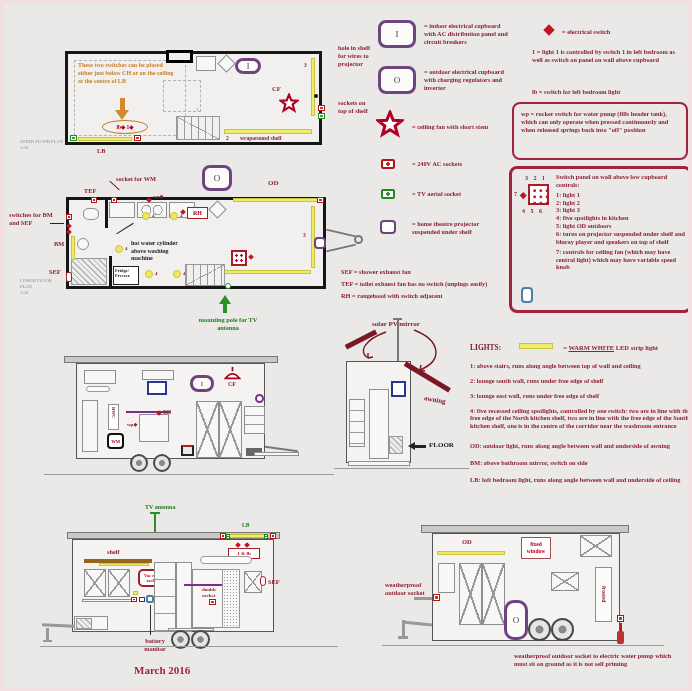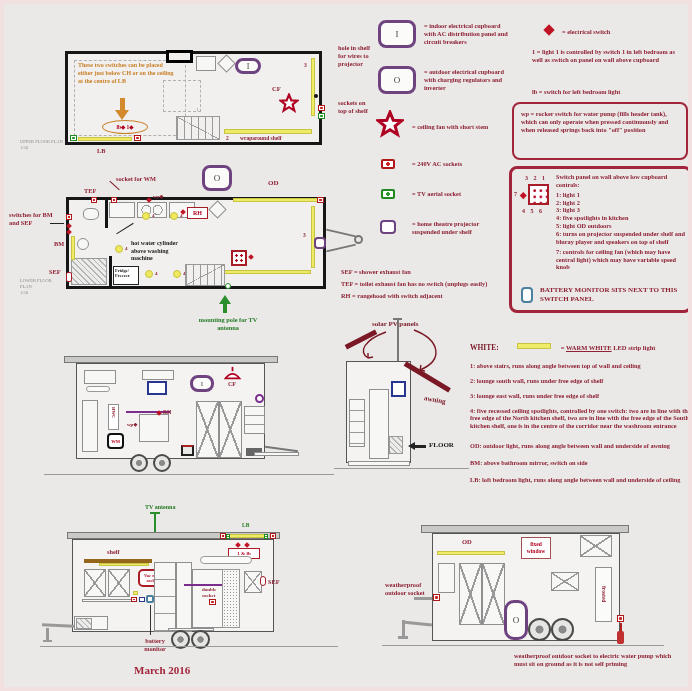--- a/index.html
+++ b/index.html
@@ -175,21 +175,20 @@
       <p class="r" style="margin:0 0 2px">Switch panel on wall above low cupboard controls:</p>
       <p class="r" style="margin:0">1: light 1</p>
       <p class="r" style="margin:0">2: light 2</p>
       <p class="r" style="margin:0">3: light 3</p>
       <p class="r" style="margin:0">4: five spotlights in kitchen</p>
       <p class="r" style="margin:0">5: light OD outdoors</p>
       <p class="r" style="margin:0">6: turns on projector suspended under shelf and bluray player and speakers on top of shelf</p>
       <p class="r" style="margin:2px 0 0">7: controls for ceiling fan (which may have central light) which may have variable speed knob</p>
     </div>
     <div class="abs" style="left:9px;top:118px;width:12px;height:16px;border:2.5px solid #4a7fa0;border-radius:4px;background:#fff"></div>
-    <div class="abs r" style="left:28px;top:117px;width:150px;font-size:7px">BATTERY MONITOR SITS NEXT TO THIS SWITCH PANEL</div>
   </div>
 
   <div class="abs box" style="left:60px;top:352px;width:214px;height:7px;background:#c9c9c7;border-color:#777"></div>
   <div class="abs" style="left:72px;top:359px;width:189px;height:96px;border:1.5px solid #555;background:#f4f3f1"></div>
   <div class="abs box" style="left:80px;top:366px;width:32px;height:14px"></div>
   <div class="abs" style="left:82px;top:382px;width:24px;height:6px;border:1px solid #999;border-radius:3px;background:#fbfbfa"></div>
   <div class="abs box" style="left:138px;top:366px;width:32px;height:10px"></div>
   <div class="abs" style="left:143px;top:377px;width:20px;height:14px;border:2px solid #27368f;background:#fff"></div>
   <div class="abs box" style="left:78px;top:396px;width:16px;height:52px"></div>
   <div class="abs box" style="left:104px;top:400px;width:11px;height:26px;background:#fff">
@@ -214,21 +213,21 @@
   <div class="abs" style="left:242px;top:444px;width:16px;height:8px;background:#666"></div>
   <div class="abs" style="left:177px;top:441px;width:13px;height:11px;border:2px solid #222;background:#e8e8e6;border-top:2px solid #a22"></div>
   <div class="abs wheel" style="left:126px;top:450px;width:18px;height:18px"></div>
   <div class="abs wheel" style="left:149px;top:450px;width:18px;height:18px"></div>
   <div class="abs" style="left:261px;top:444px;width:33px;height:2px;background:#777;transform:rotate(8deg)"></div>
   <div class="abs box" style="left:250px;top:448px;width:45px;height:4px"></div>
   <div class="abs line" style="left:40px;top:470px;width:290px;height:1px"></div>
 
   <div class="abs" style="left:393px;top:314px;width:1.5px;height:46px;background:#777"></div>
   <div class="abs" style="left:389px;top:314px;width:9px;height:1.5px;background:#777"></div>
-  <div class="abs dr" style="left:368px;top:316px">solar PV panels</div>
+  <div class="abs dr" style="left:368px;top:316px">solar PV mirror</div>
   <svg class="abs" style="left:352px;top:322px" width="100" height="70" viewBox="0 0 100 70">
     <path d="M30 6 C 8 14, 2 26, 12 32" fill="none" stroke="#7a1826" stroke-width="1.4"></path>
     <path d="M12 32 l0 -5 M12 32 l5 -1" fill="none" stroke="#7a1826" stroke-width="1.4"></path>
     <path d="M58 4 C 84 14, 88 34, 64 44" fill="none" stroke="#7a1826" stroke-width="1.4"></path>
     <path d="M64 44 l1 -5 M64 44 l5 1" fill="none" stroke="#7a1826" stroke-width="1.4"></path>
   </svg>
   <div class="abs" style="left:340px;top:333px;width:34px;height:5px;background:#7a1826;transform:rotate(-27deg)"></div>
   <div class="abs" style="left:342px;top:357px;width:65px;height:102px;border:1.5px solid #555;background:#f4f3f1"></div>
   <div class="abs" style="left:401px;top:357px;width:52px;height:5px;background:#7a1826;transform:rotate(31deg);transform-origin:left center"></div>
   <div class="abs" style="left:387px;top:377px;width:15px;height:16px;border:2px solid #27368f;background:#fff"></div>
@@ -237,21 +236,21 @@
   <div class="abs hatch" style="left:385px;top:432px;width:14px;height:18px"></div>
   <div class="abs dr" style="left:420px;top:392px;transform:rotate(10deg)">awning</div>
   <div class="abs" style="left:404px;top:438px;width:0;height:0;border-top:4px solid transparent;border-bottom:4px solid transparent;border-right:7px solid #222"></div>
   <div class="abs" style="left:411px;top:440.5px;width:11px;height:3px;background:#222"></div>
   <div class="abs k" style="left:425px;top:437px;font-size:7px">FLOOR</div>
   <div class="abs box" style="left:344px;top:457px;width:62px;height:5px"></div>
   <div class="abs line" style="left:330px;top:464px;width:135px;height:1px"></div>
 
   <div class="abs" style="left:466px;top:332px;width:226px">
     <div style="margin-bottom:8px">
-      <span class="dr" style="font-size:7.5px">WHITE:</span>
+      <span class="dr" style="font-size:7.5px">LIGHTS:</span>
       <span class="ybar" style="display:inline-block;width:34px;height:6px;margin:0 6px 0 14px;vertical-align:middle"></span>
       <span class="r" style="font-size:6.5px"><span>=</span> <u>WARM WHITE</u> <span>LED strip light</span></span>
     </div>
     <p class="r" style="margin:0 0 7px">1: above stairs, runs along angle between top of wall and ceiling</p>
     <p class="r" style="margin:0 0 7px">2: lounge south wall, runs under free edge of shelf</p>
     <p class="r" style="margin:0 0 7px">3: lounge east wall, runs under free edge of shelf</p>
     <p class="r" style="margin:0 0 12px">4: five recessed ceiling spotlights, controlled by one switch: two are in line with the free edge of the North kitchen shelf, two are in line with the free edge of the South kitchen shelf, one is in the centre of the corridor near the washroom entrance</p>
     <p class="r" style="margin:0 0 9px">OD: outdoor light, runs along angle between wall and underside of awning</p>
     <p class="r" style="margin:0 0 9px">BM: above bathroom mirror, switch on side</p>
     <p class="r" style="margin:0">LB: loft bedroom light, runs along angle between wall and underside of ceiling</p>

